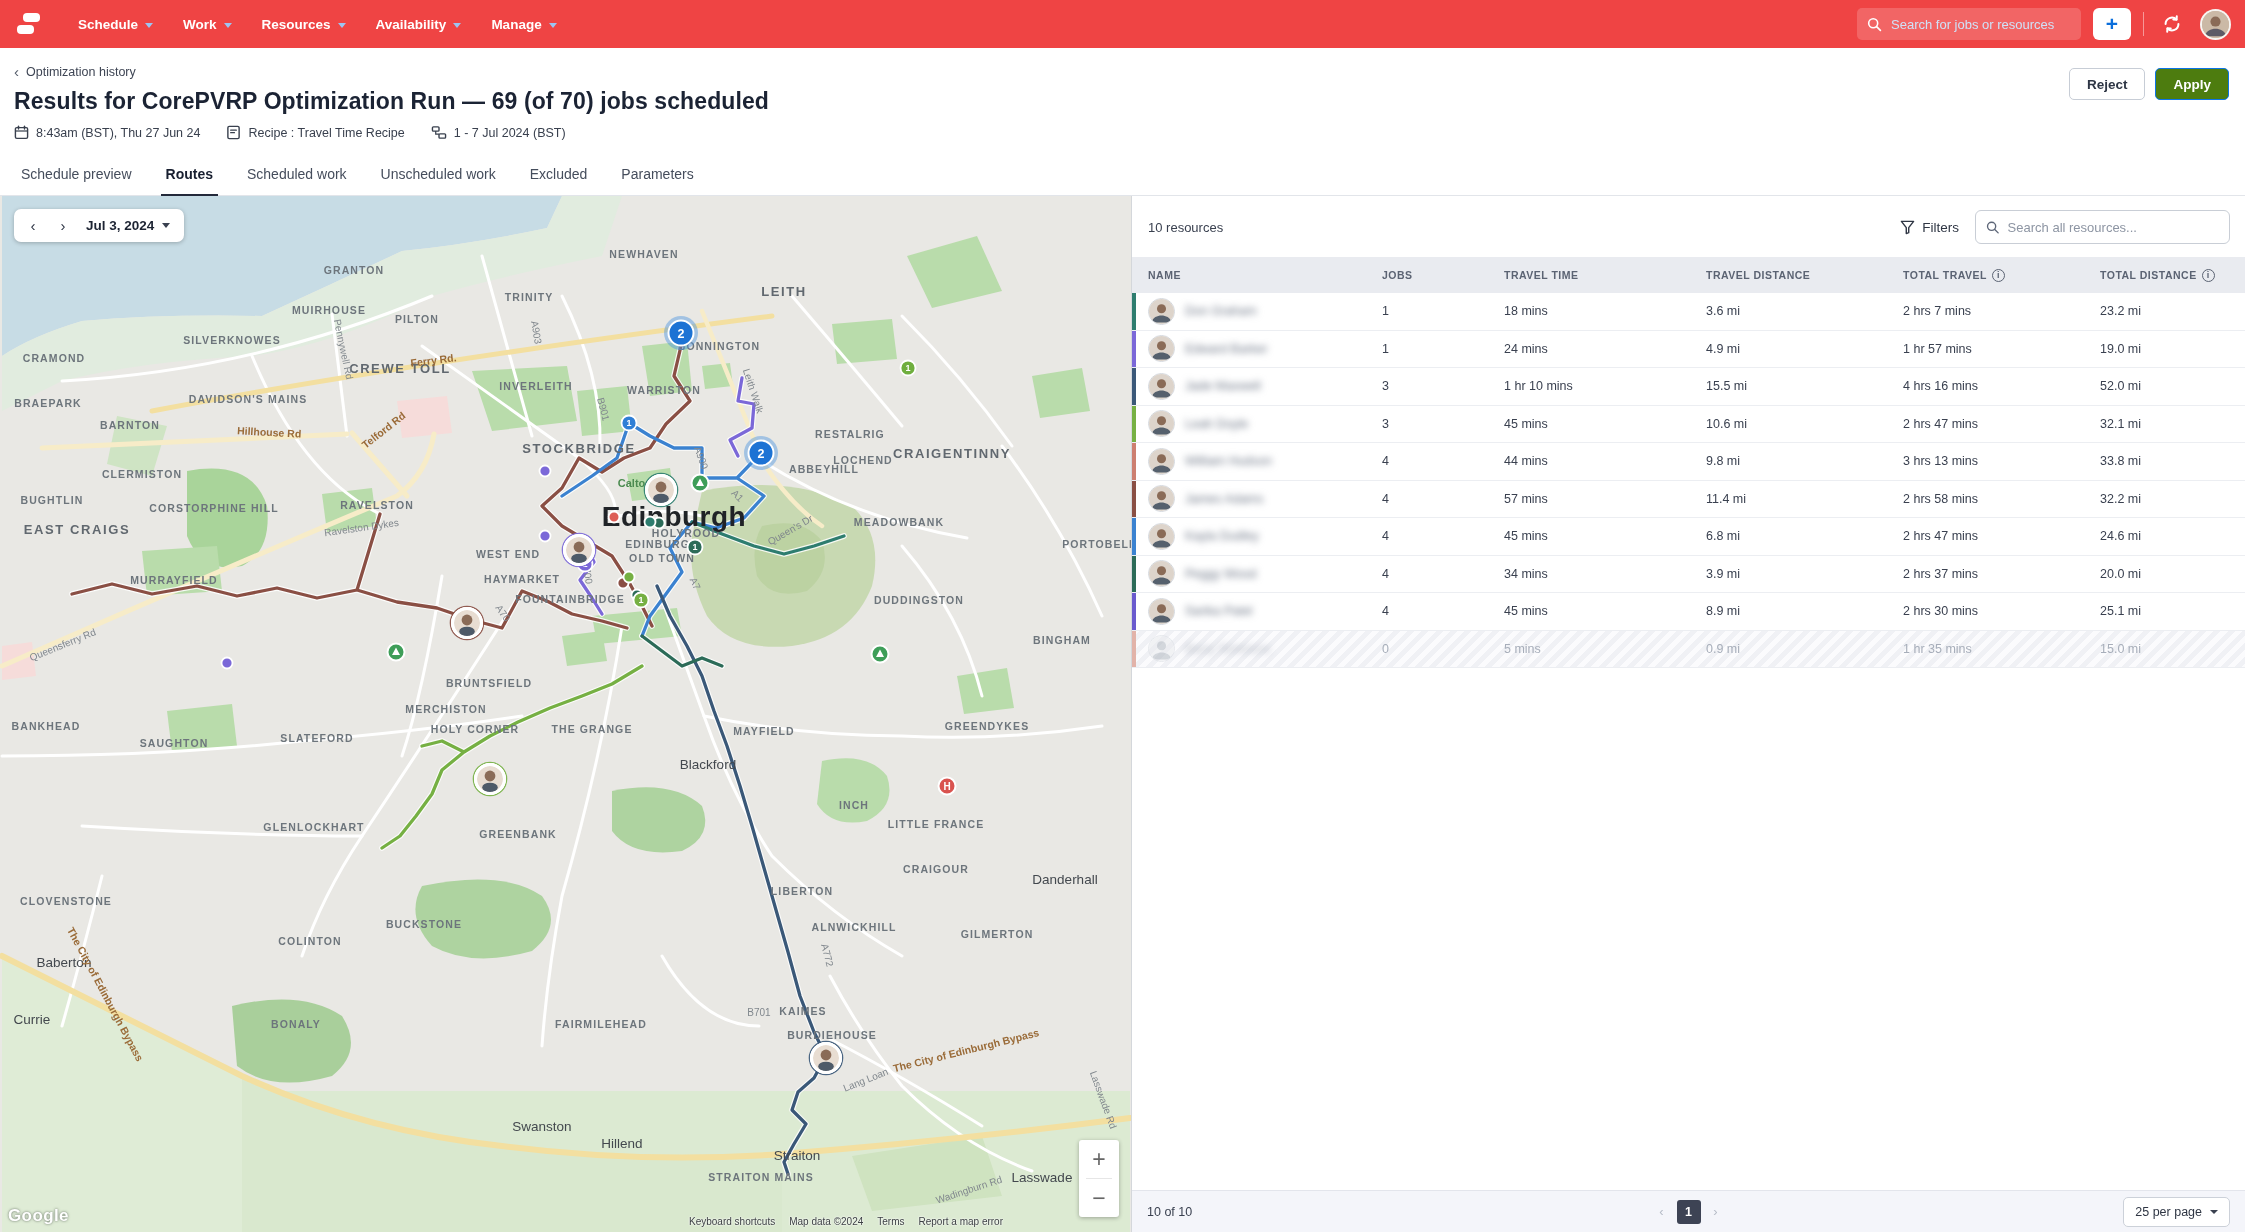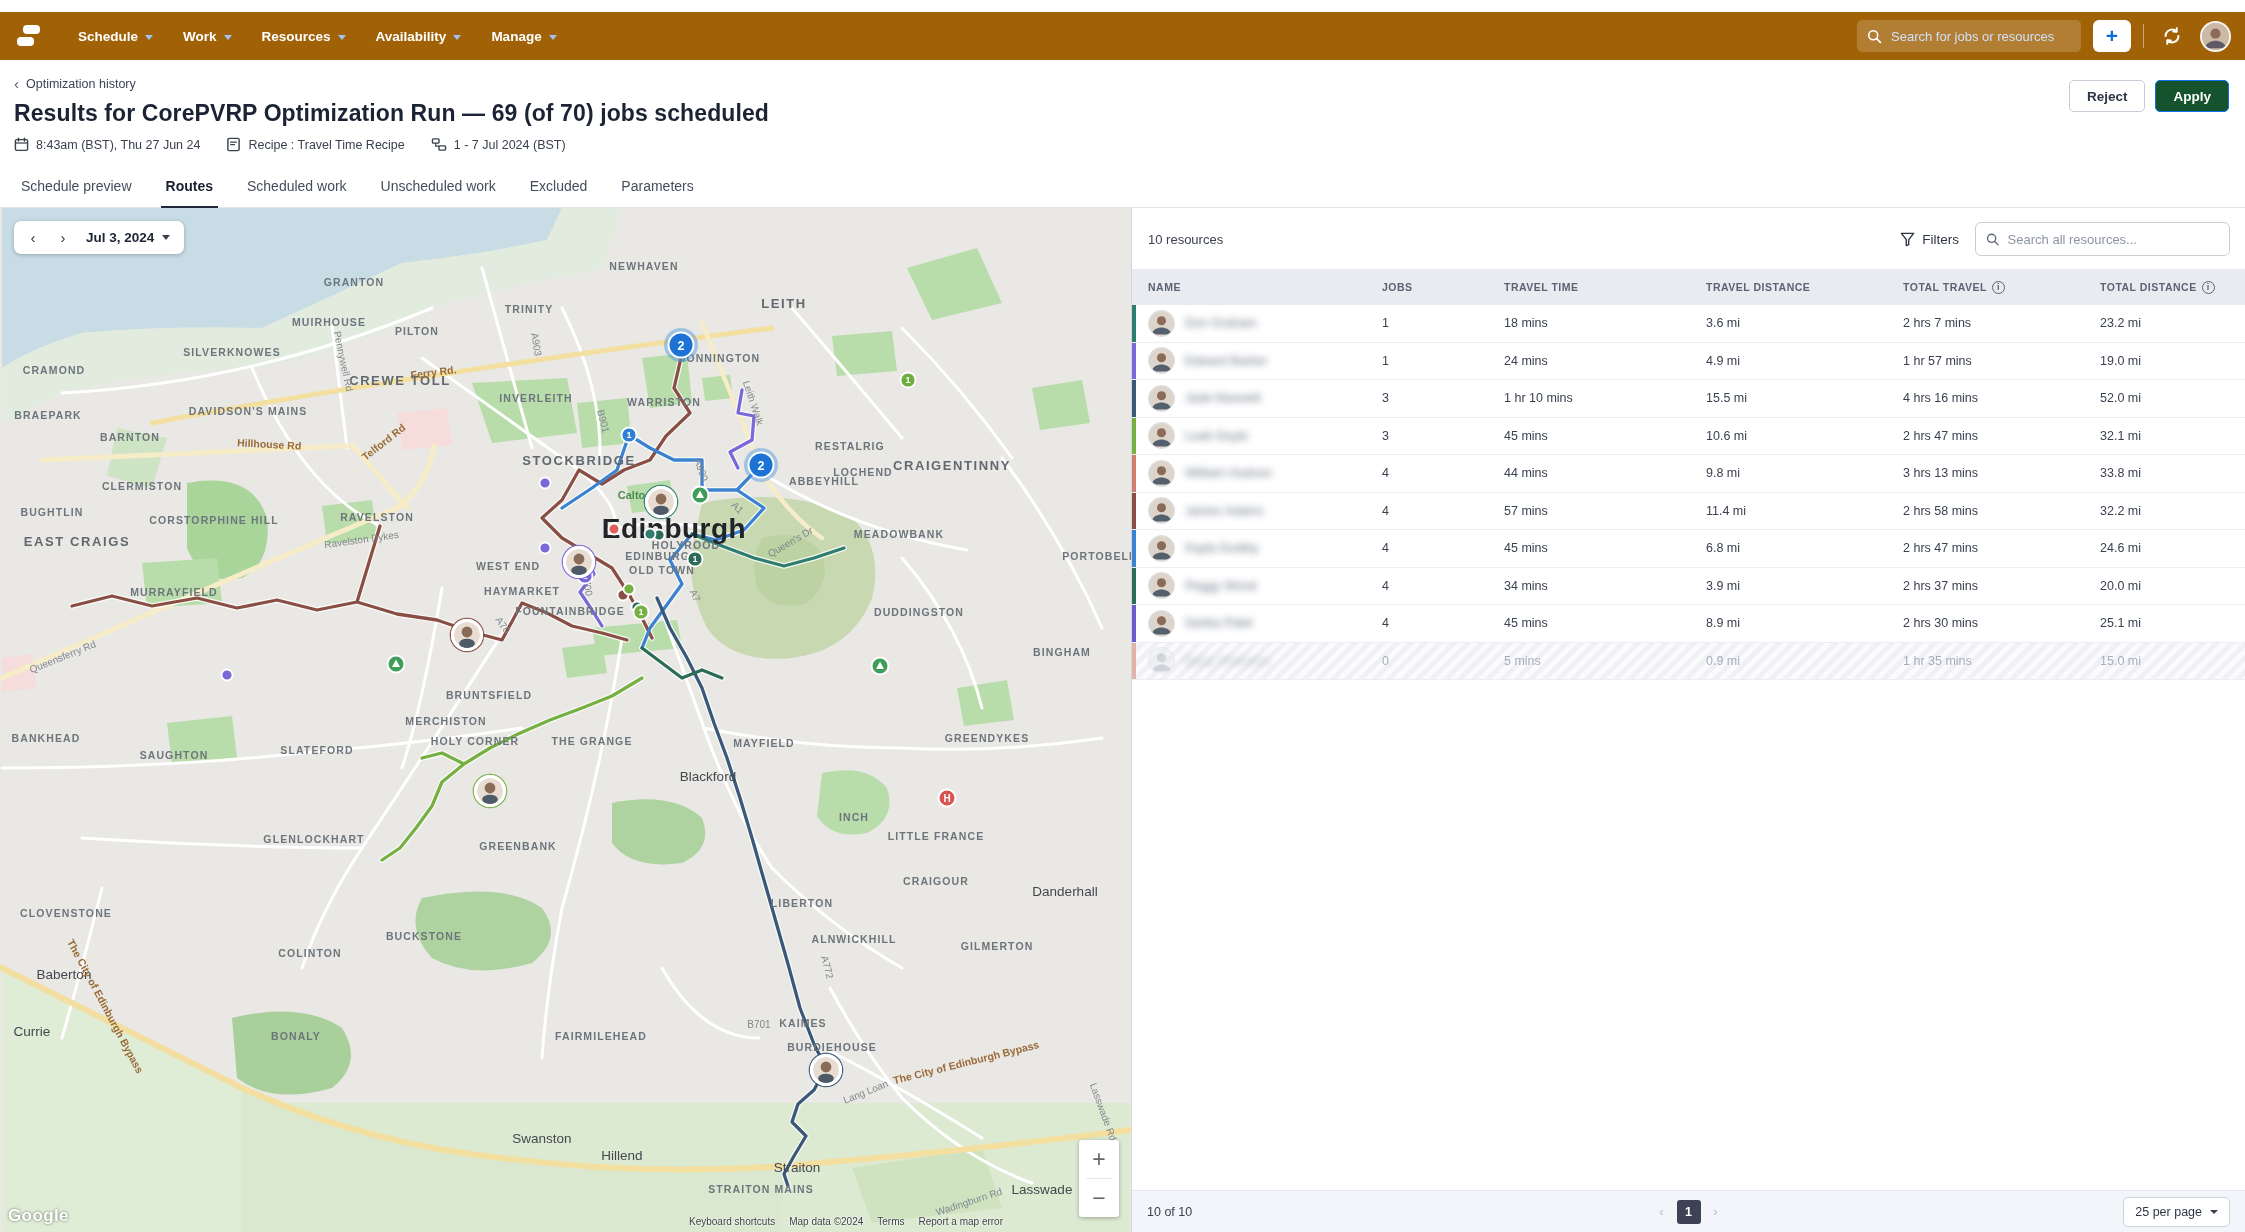--- a/index.html
+++ b/index.html
@@ -1,21 +1,21 @@
 <!DOCTYPE html>
 <html><head>
 <meta charset="utf-8">
 <style>
   * { margin:0; padding:0; box-sizing:border-box; }
   html,body { width:2245px; height:1232px; overflow:hidden; background:#fff;
     font-family:"Liberation Sans", sans-serif; }
   .app { width:2245px; height:1232px; position:relative; display:flex; flex-direction:column; }
 
   
-  .topnav { height:48px; background:#a16207; display:flex; align-items:center; padding:0 14px; flex:0 0 48px;margin-top:12px; }
+  .topnav { height:48px; background:#ef4444; display:flex; align-items:center; padding:0 14px; flex:0 0 48px; }
   .logo { width:30px; height:28px; position:relative; margin-right:22px; cursor:pointer; }
   .logo .bar { position:absolute; background:#fff; border-radius:4px; height:9px; }
   .logo .b1 { width:17px; left:9px; top:3px; }
   .logo .b2 { width:17px; left:3px; top:15px; }
   .nav-menu { display:flex; align-items:center; gap:6px; }
   .nav-item { display:flex; align-items:center; gap:7px; color:#fff; font-size:13.5px; font-weight:700;
     padding:8px 12px; border-radius:4px; cursor:pointer; }
   .nav-item .caret { width:0; height:0; border-left:4.5px solid transparent; border-right:4.5px solid transparent;
     border-top:5px solid #9dc4f2; margin-top:2px; }
   .nav-right { margin-left:auto; display:flex; align-items:center; gap:12px; }
@@ -38,21 +38,21 @@
   .page-head { position:relative; padding:16px 24px 0 14px; background:#fff; flex:0 0 108px; }
   .breadcrumb { display:flex; align-items:center; gap:7px; font-size:12.5px; color:#3e4554; cursor:pointer; width:max-content; }
   .breadcrumb .chev { font-size:15px; color:#555d6b; line-height:1; }
   .page-title { font-size:23px; font-weight:700; color:#1b2334; margin-top:9px; letter-spacing:.1px; }
   .meta-row { display:flex; align-items:center; gap:26px; margin-top:10px; }
   .meta-item { display:flex; align-items:center; gap:7px; font-size:12.5px; color:#39404e; }
   .head-actions { position:absolute; right:16px; top:20px; display:flex; gap:10px; }
   .btn { height:32px; border-radius:5px; font-size:13.5px; font-weight:700; padding:0 17px; cursor:pointer;
     font-family:"Liberation Sans", sans-serif; }
   .btn-reject { background:#fff; border:1px solid #c7cdd6; color:#2e3645; }
-  .btn-apply { background:#14532d; border:1px solid #0c74e6; color:#fff; }
+  .btn-apply { background:#4d7c0f; border:1px solid #0c74e6; color:#fff; }
 
   
   .tabs { display:flex; gap:8px; padding:0 8px; border-bottom:1px solid #e2e5ea; background:#fff; flex:0 0 40px; }
   .tab { font-size:14px; color:#454d5c; padding:10px 13px 11px; cursor:pointer; position:relative; white-space:nowrap; }
   .tab.active { color:#181f30; font-weight:700; }
   .tab.active:after { content:""; position:absolute; left:8px; right:8px; bottom:-1px; height:2.5px; background:#23293a; }
 
   
   .content { flex:1; display:flex; min-height:0; }
   .map { width:1132px; position:relative; background:#e9e8e4; border-right:1px solid #d4d7db; overflow:hidden; flex:0 0 1132px; }

